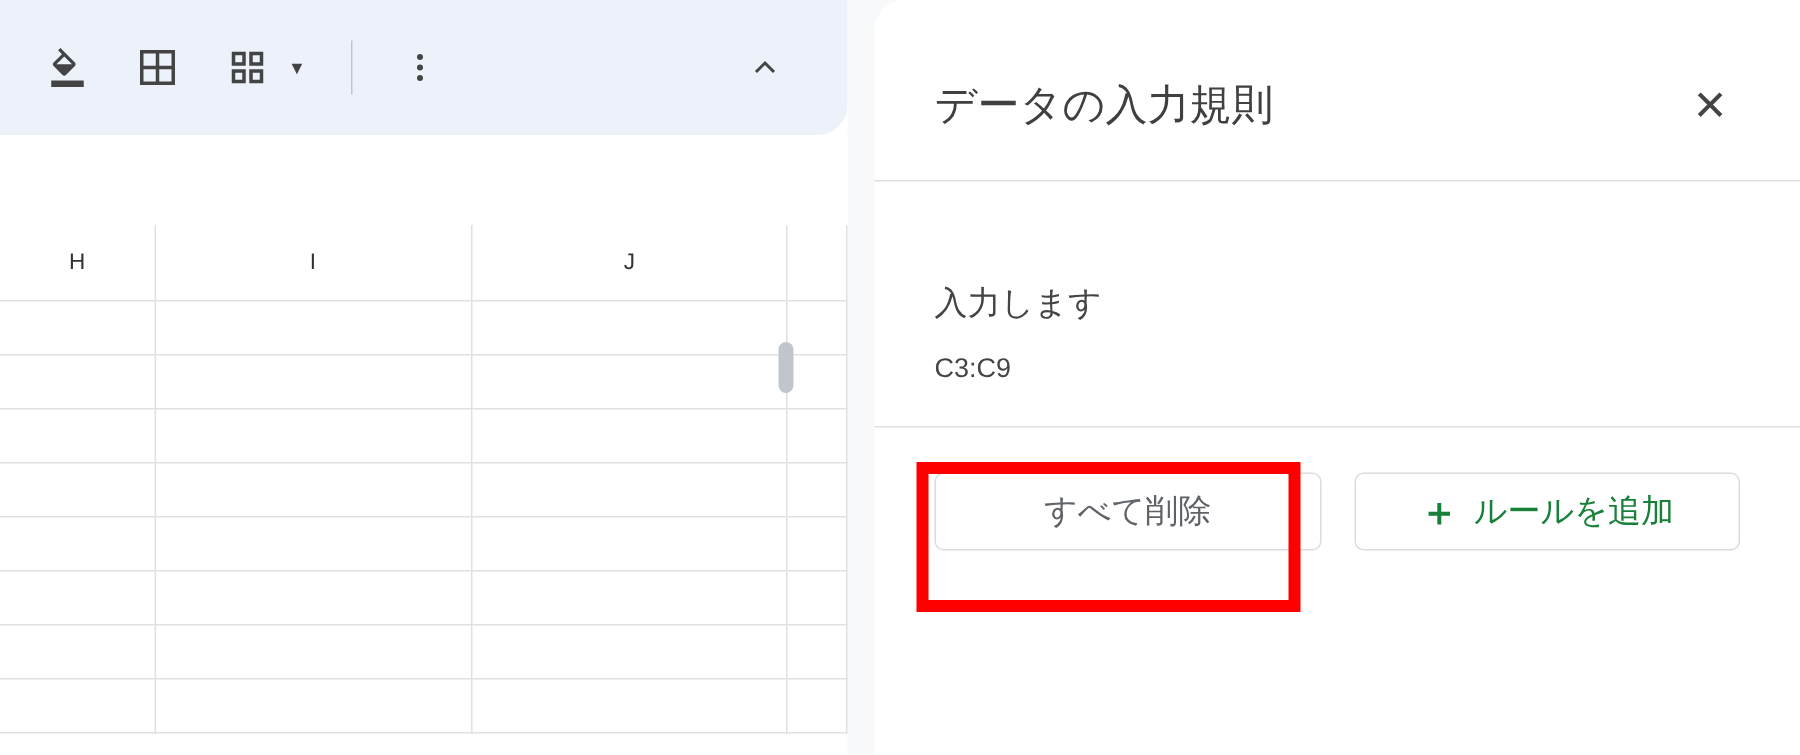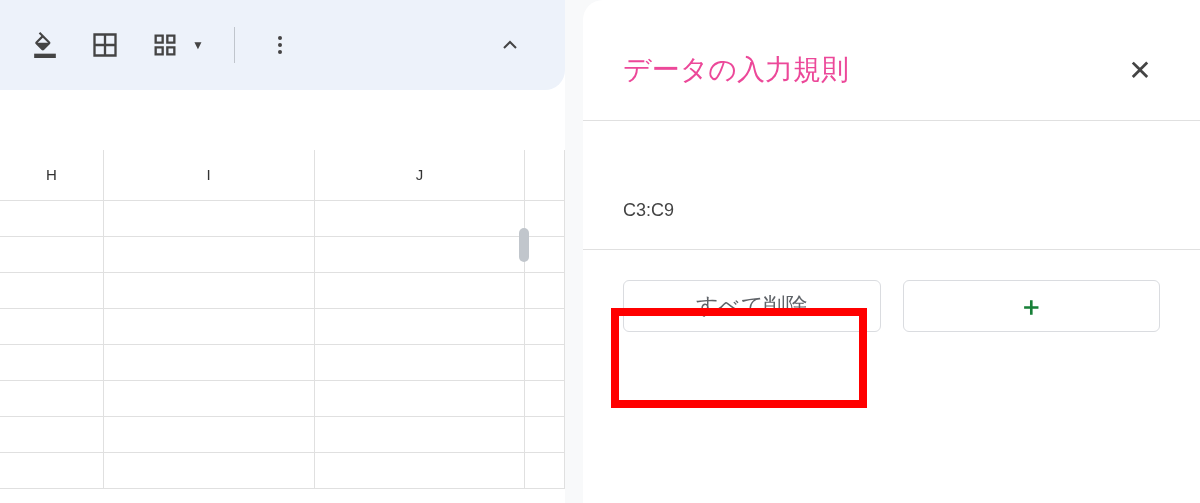--- a/index.html
+++ b/index.html
@@ -94,21 +94,21 @@
     }
     .panel-header {
       display: flex;
       align-items: center;
       justify-content: space-between;
       padding: 50px 40px 30px 40px;
       border-bottom: 1px solid #e0e0e0;
     }
     .panel-title {
       font-size: 28px;
-      color: #ec4899;
+      color: #404040;
       font-weight: 400;
     }
     .close-btn {
       font-size: 28px;
       color: #444;
       cursor: pointer;
       width: 40px;
       height: 40px;
       display: flex;
       align-items: center;
@@ -264,25 +264,27 @@
 
 <div class="right">
   <div class="panel-header">
     <div class="panel-title">データの入力規則</div>
     <div class="close-btn">
       <span>✕</span>
     </div>
   </div>
   <div class="desc">
     <br>
+    <span>入力します</span>
   </div>
   <div class="range">C3:C9</div>
   <hr class="hr">
   <div class="buttons">
     <div class="btn">
       <span>すべて削除</span>
     </div>
     <div class="btn btn-add">
       <span class="plus">＋</span>
+      <span>ルールを追加</span>
     </div>
   </div>
   <div class="highlight-box" style="left:28px;top:308px;width:256px;height:100px;"></div>
 </div>
 
 </body></html>

